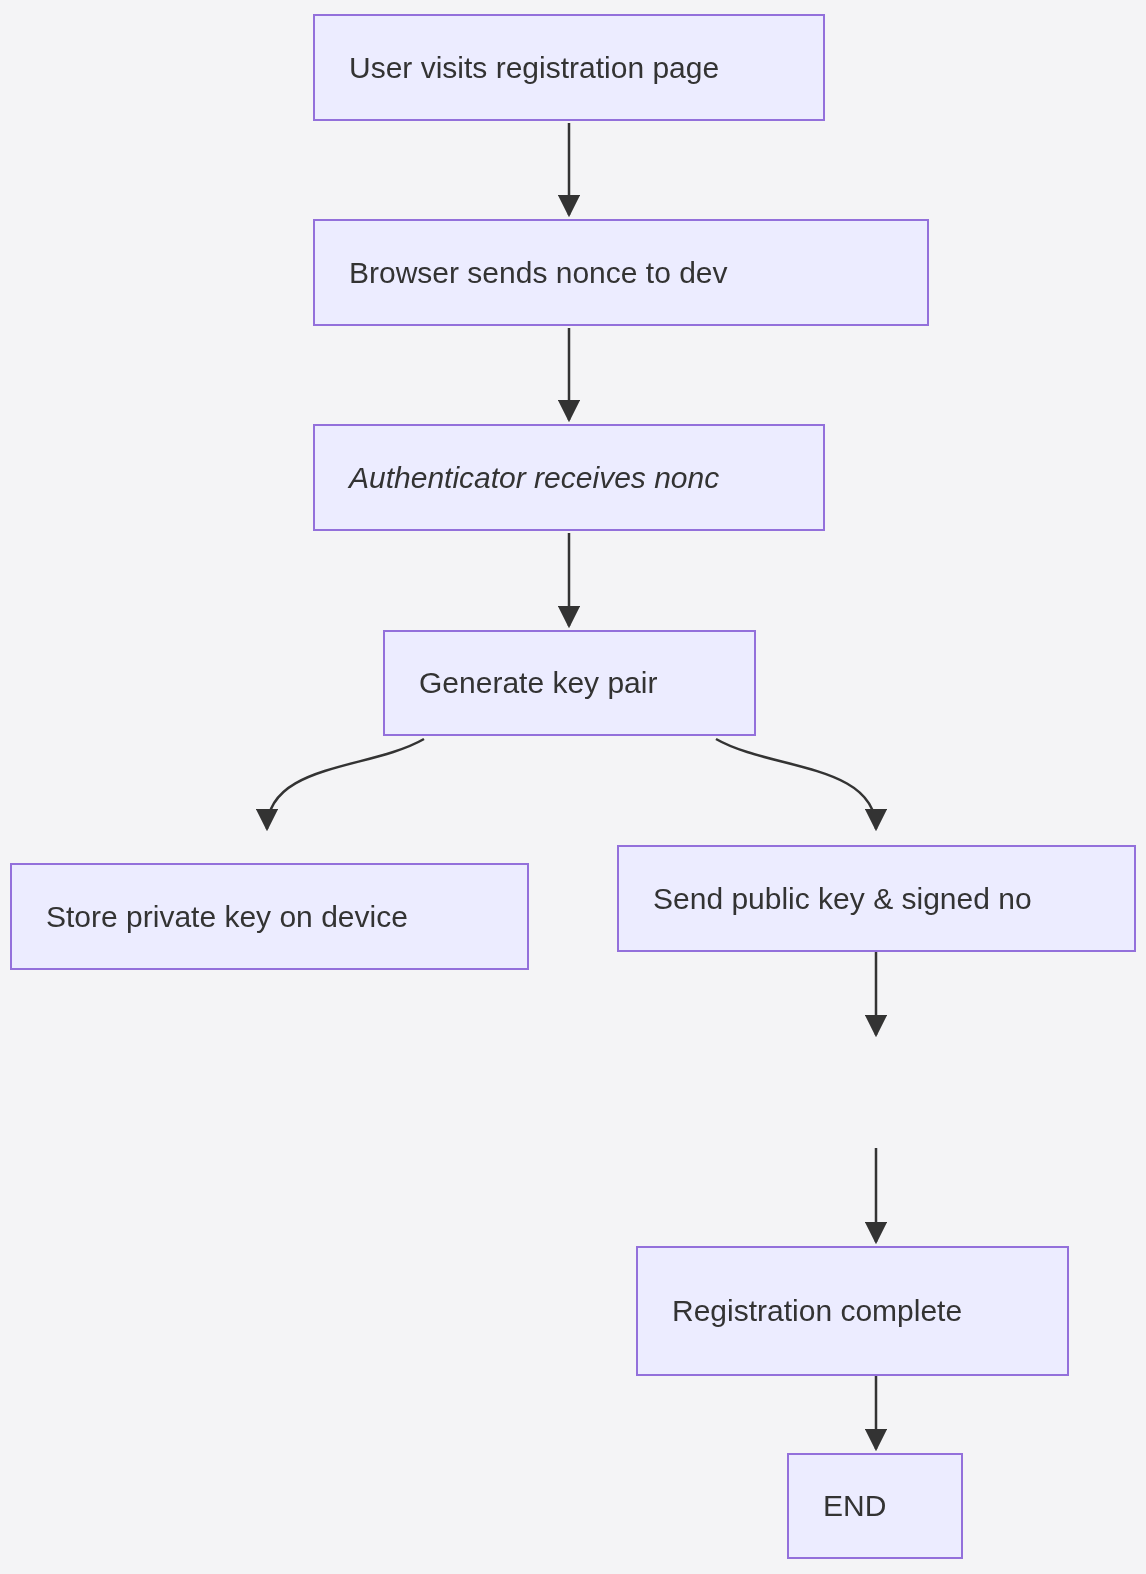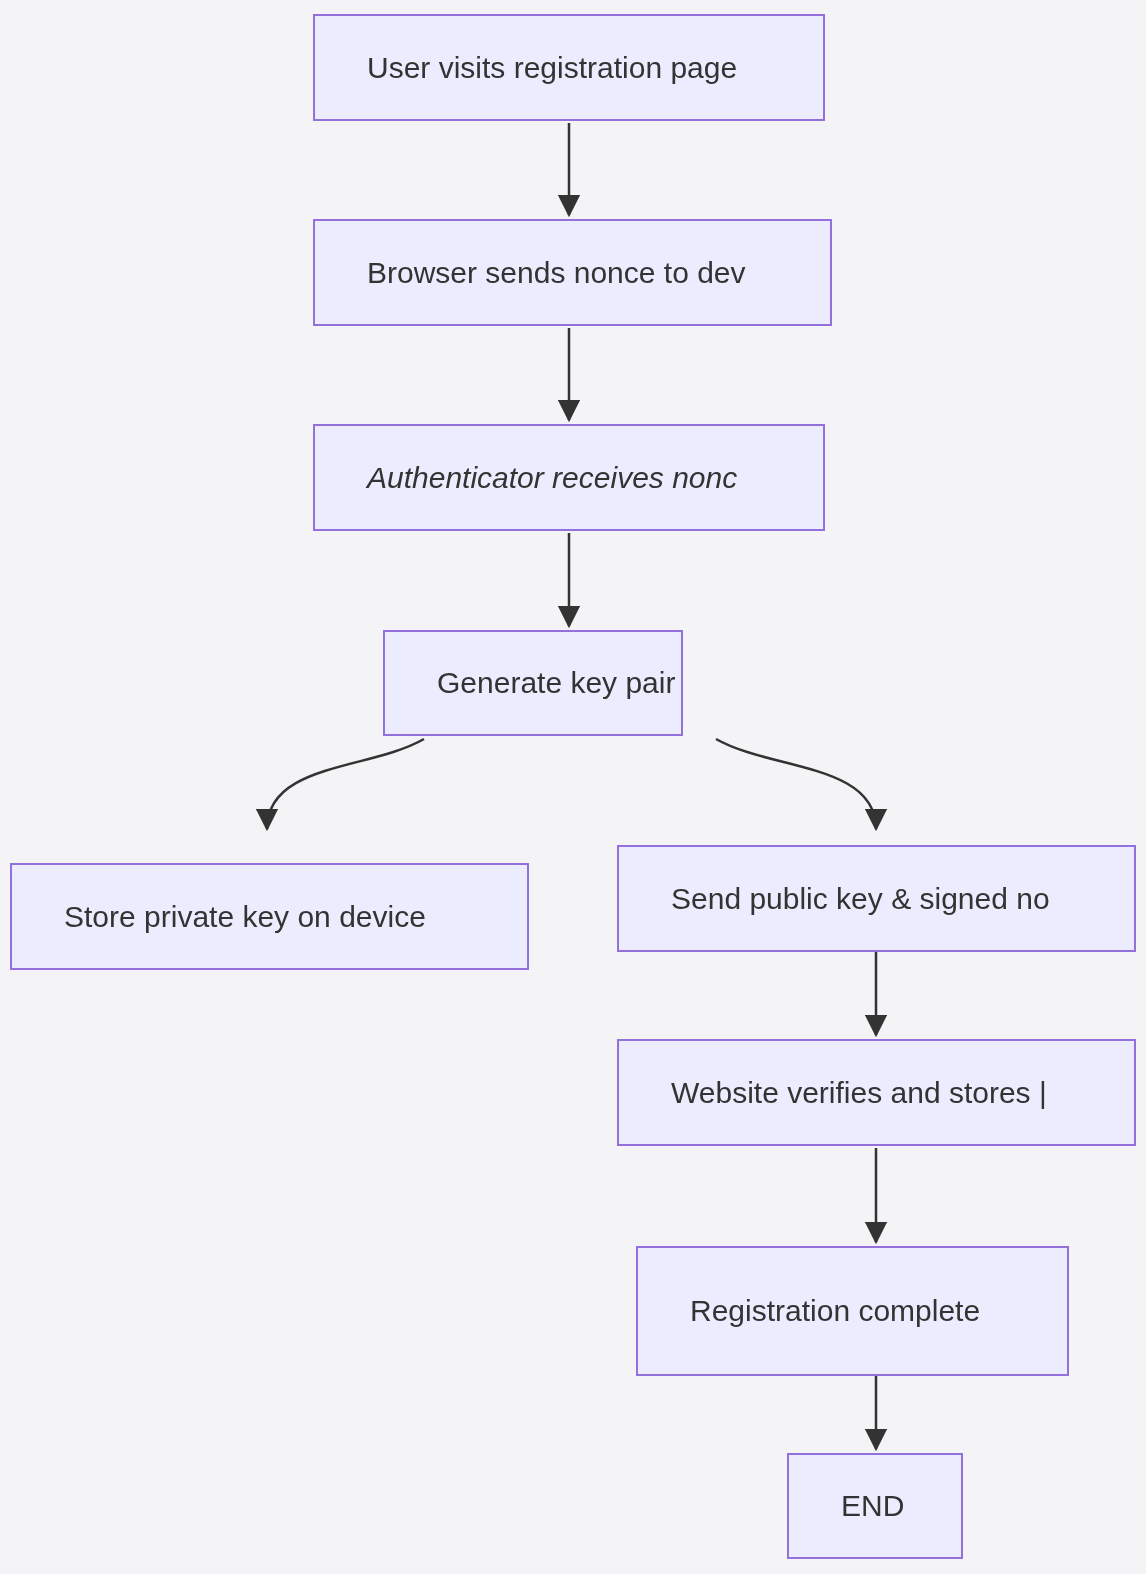--- a/index.html
+++ b/index.html
@@ -38,29 +38,29 @@
   }
   .node {
     position: absolute;
     box-sizing: border-box;
     background: var(--node_fill);
     border: 2px solid var(--node_border);
     color: var(--text);
     font-size: 30px;
     display: flex;
     align-items: center;
-    padding-left: 52px;
+    padding-left: 34px;
     white-space: nowrap;
     overflow: hidden;
   }
   
   #node-user-visits          { left: 313px;  top: 14px;   width: 512px; height: 107px; }
-  #node-browser-sends-nonce  { left: 313px;  top: 219px;  width: 519px; height: 107px; }
+  #node-browser-sends-nonce  { left: 313px;  top: 219px;  width: 616px; height: 107px; }
   #node-authenticator-nonce  { left: 313px;  top: 424px;  width: 512px; height: 107px; font-style: italic; }
-  #node-generate-key-pair    { left: 383px;  top: 630px;  width: 300px; height: 106px; }
+  #node-generate-key-pair    { left: 383px;  top: 630px;  width: 373px; height: 106px; }
   #node-store-private-key    { left: 10px;   top: 833px;  width: 519px; height: 107px; margin-top: 30px; }
   #node-send-public-key      { left: 617px;  top: 833px;  width: 519px; height: 107px; margin-top: 12px; }
   #node-website-verifies     { left: 617px;  top: 1039px; width: 519px; height: 107px; }
   #node-registration-complete{ left: 636px;  top: 1246px; width: 433px; height: 130px; }
   #node-end                  { left: 787px;  top: 1453px; width: 176px; height: 106px; }
 </style>
 </head>
 <body>
 
 <div class="canvas">
@@ -98,23 +98,20 @@
   </div>
 
   <div class="node" id="node-store-private-key">
     <span>Store private key on device</span>
   </div>
 
   <div class="node" id="node-send-public-key">
     <span>Send public key &amp; signed no</span>
   </div>
 
-  <div class="node" id="node-website-verifies">
-    <span>Website verifies and stores |</span>
-  </div>
 
   <div class="node" id="node-registration-complete">
     <span>Registration complete</span>
   </div>
 
   <div class="node" id="node-end">
     <span>END</span>
   </div>
 
 </div>

